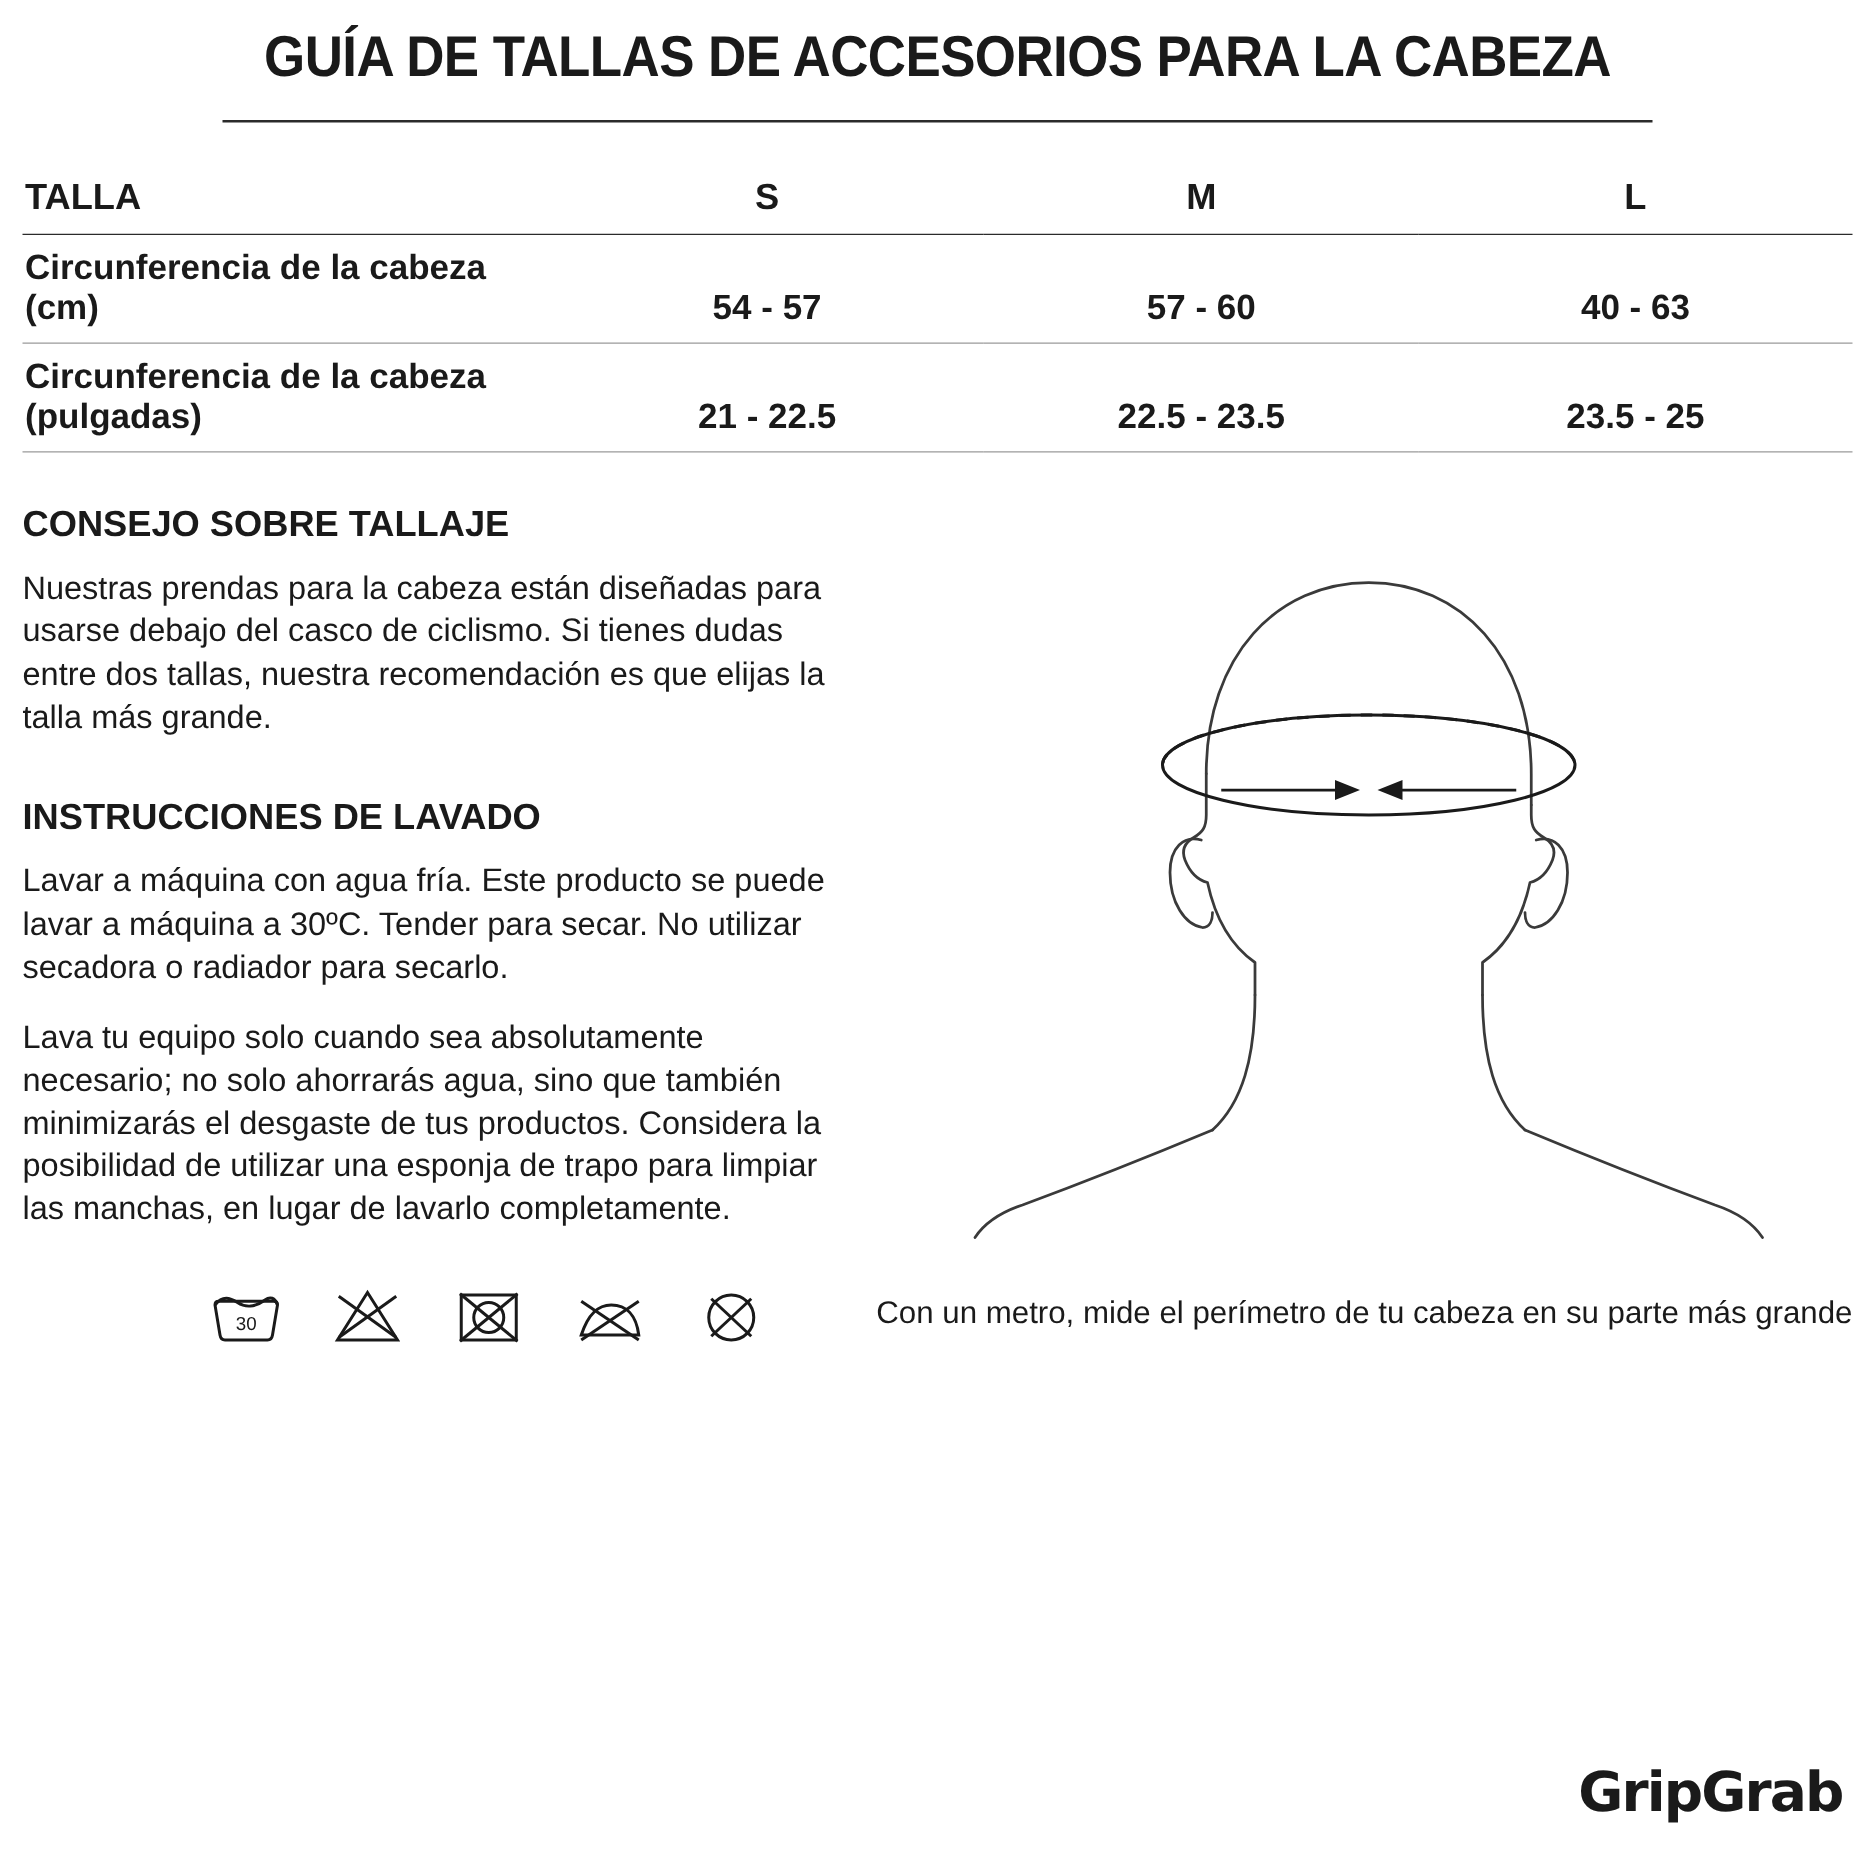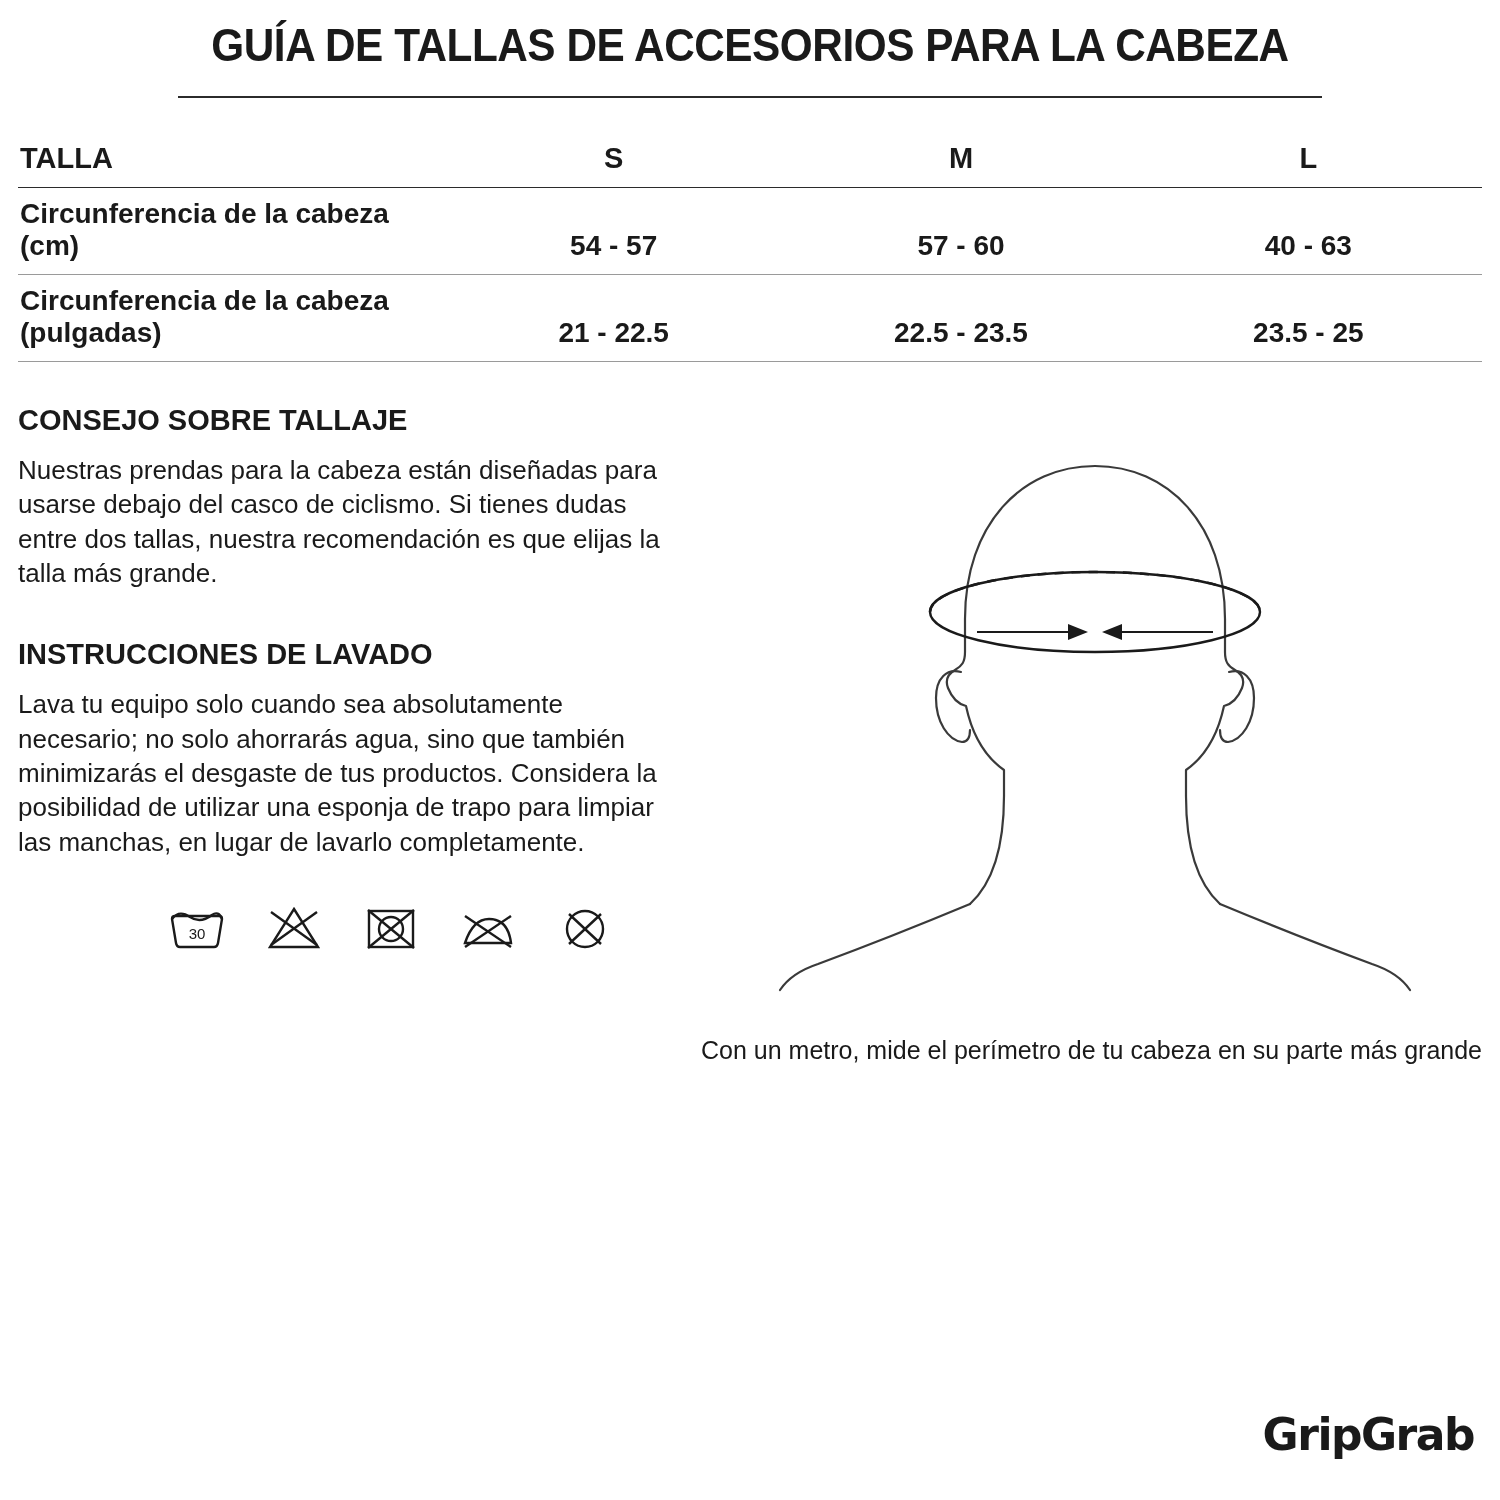--- a/index.html
+++ b/index.html
@@ -167,20 +167,21 @@
   </table>
 
   <div class="body-cols">
 
     <div class="col-left">
 
       <h2 class="section">CONSEJO SOBRE TALLAJE</h2>
       <p class="para">Nuestras prendas para la cabeza están diseñadas para usarse debajo del casco de ciclismo. Si tienes dudas entre dos tallas, nuestra recomendación es que elijas la talla más grande.</p>
 
       <h2 class="section second">INSTRUCCIONES DE LAVADO</h2>
+      <p class="para">Lavar a máquina con agua fría. Este producto se puede lavar a máquina a 30ºC. Tender para secar. No utilizar secadora o radiador para secarlo.</p>
       <p class="para tight">Lava tu equipo solo cuando sea absolutamente necesario; no solo ahorrarás agua, sino que también minimizarás el desgaste de tus productos. Considera la posibilidad de utilizar una esponja de trapo para limpiar las manchas, en lugar de lavarlo completamente.</p>
 
       <div class="care-icons">
 
         <span>
           <svg width="58" height="48" viewBox="0 0 58 48">
             <path d="M4 16 C4 14 5 13 7 13 L51 13 C53 13 54 14 54 16 L50 40 C49.5 43 48 44 46 44 L12 44 C10 44 8.5 43 8 40 Z" fill="none" stroke="#1a1a1a" stroke-width="2.4"></path>
             <path d="M4 16 C10 8 16 10 22 14 C28 18 36 18 44 12 C48 9 52 10 54 16" fill="none" stroke="#1a1a1a" stroke-width="2.4"></path>
             <text x="29" y="36" font-size="15" font-family="Liberation Sans, sans-serif" text-anchor="middle" fill="#1a1a1a">30</text>
           </svg>

